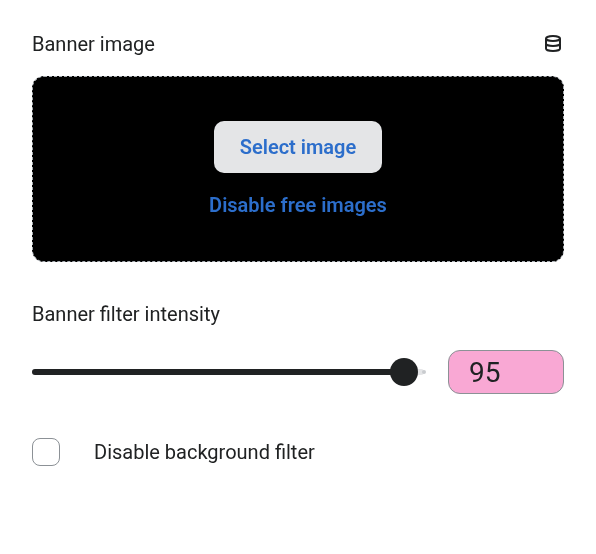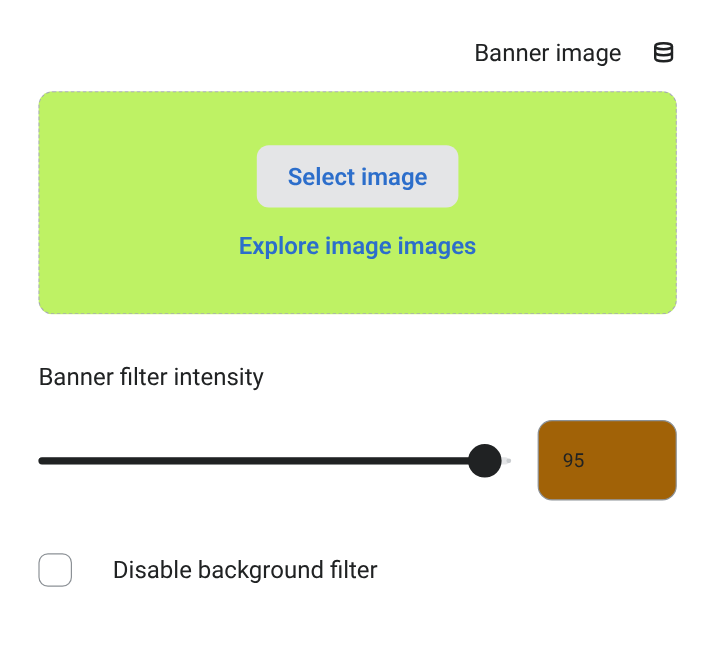--- a/index.html
+++ b/index.html
@@ -13,41 +13,40 @@
       width: 596px;
       height: 554px;
       padding: 32px;
       color: #202223;
     }
     .section {
       margin-bottom: 40px;
     }
     .section-header {
       display: flex;
-      justify-content: flex-end;
+      justify-content: space-between;
       align-items: center;
       margin-bottom: 20px;
-      gap: 24px;
     }
     .section-label {
       font-size: 20px;
       font-weight: 400;
       color: #202223;
     }
     .db-icon {
       width: 22px;
       height: 22px;
       display: flex;
       align-items: center;
       justify-content: center;
     }
     .dropzone {
       border: 1.5px dashed #a7acb1;
       border-radius: 12px;
-      background: #bef264;
+      background: #000000;
       padding: 44px 20px;
       display: flex;
       flex-direction: column;
       align-items: center;
       gap: 20px;
     }
     .select-btn {
       background: #e4e5e7;
       border: none;
       border-radius: 10px;
@@ -105,28 +104,28 @@
       position: absolute;
       width: 4px;
       height: 4px;
       background: #c9cccf;
       border-radius: 2px;
       top: 50%;
       transform: translateY(-50%);
     }
     .value-input {
       width: 116px;
-      height: 67px;
+      height: 44px;
       border: 1px solid #8c9196;
       border-radius: 12px;
-      font-size: 16px;
+      font-size: 28px;
       padding: 0 20px;
       font-family: inherit;
       color: #202223;
-      background: #a16207;
+      background: #f9a8d4;
     }
     .checkbox-row {
       display: flex;
       align-items: center;
       gap: 34px;
       margin-top: 44px;
     }
     .checkbox {
       width: 28px;
       height: 28px;
@@ -152,21 +151,21 @@
     <span class="db-icon">
       <svg width="20" height="20" viewBox="0 0 20 20" fill="none" stroke="#202223" stroke-width="2">
         <ellipse cx="10" cy="4.5" rx="7" ry="2.5"></ellipse>
         <path d="M3 4.5v5c0 1.4 3.1 2.5 7 2.5s7-1.1 7-2.5v-5"></path>
         <path d="M3 9.5v5c0 1.4 3.1 2.5 7 2.5s7-1.1 7-2.5v-5"></path>
       </svg>
     </span>
   </div>
   <div class="dropzone">
     <button class="select-btn">Select image</button>
-    <a class="explore-link">Explore image images</a>
+    <a class="explore-link">Disable free images</a>
   </div>
 </div>
 
 <div class="section">
   <span class="section-label">Banner filter intensity</span>
   <div class="slider-row">
     <div class="slider-wrap">
       <div class="slider-track"></div>
       <div class="slider-fill"></div>
       <div class="slider-tick" style="left: calc(100% - 2px);"></div>

